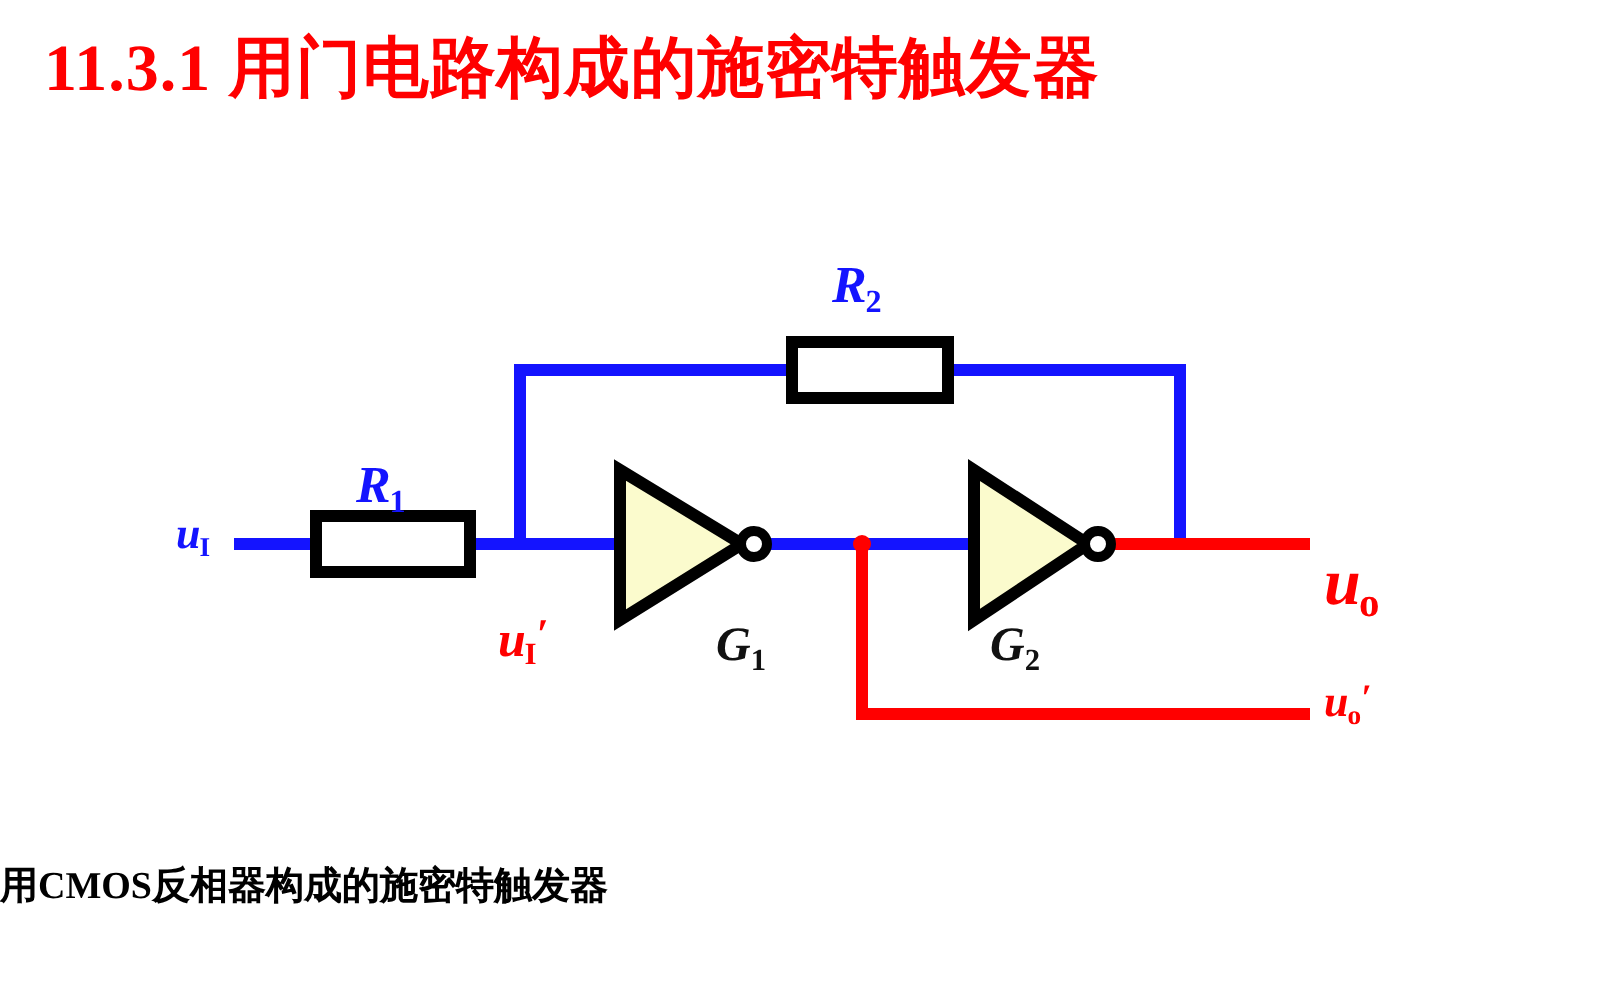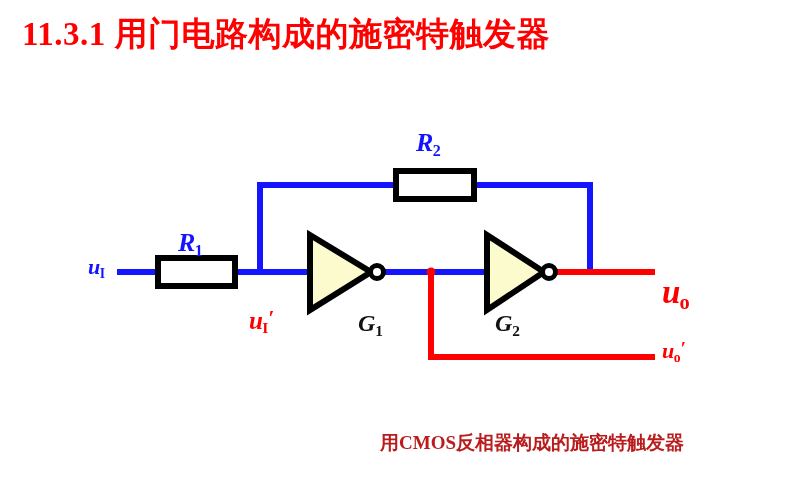--- a/index.html
+++ b/index.html
@@ -40,25 +40,25 @@
     font-weight: bold;
     font-size: 22px;
     color: #1a1a1a;
     white-space: nowrap;
   }
   .caption {
     position: absolute;
     left: 0;
     top: 430px;
     width: 684px;
-    text-align: right;
+    text-align: left;
     font-family: "Liberation Serif", serif;
     font-weight: bold;
     font-size: 19px;
-    color: #b91c1c;
+    color: #000000;
   }
   #circuit {
     position: absolute;
     left: 0;
     top: 110px;
     width: 806px;
     height: 310px;
   }
   .lbl {
     position: absolute;

